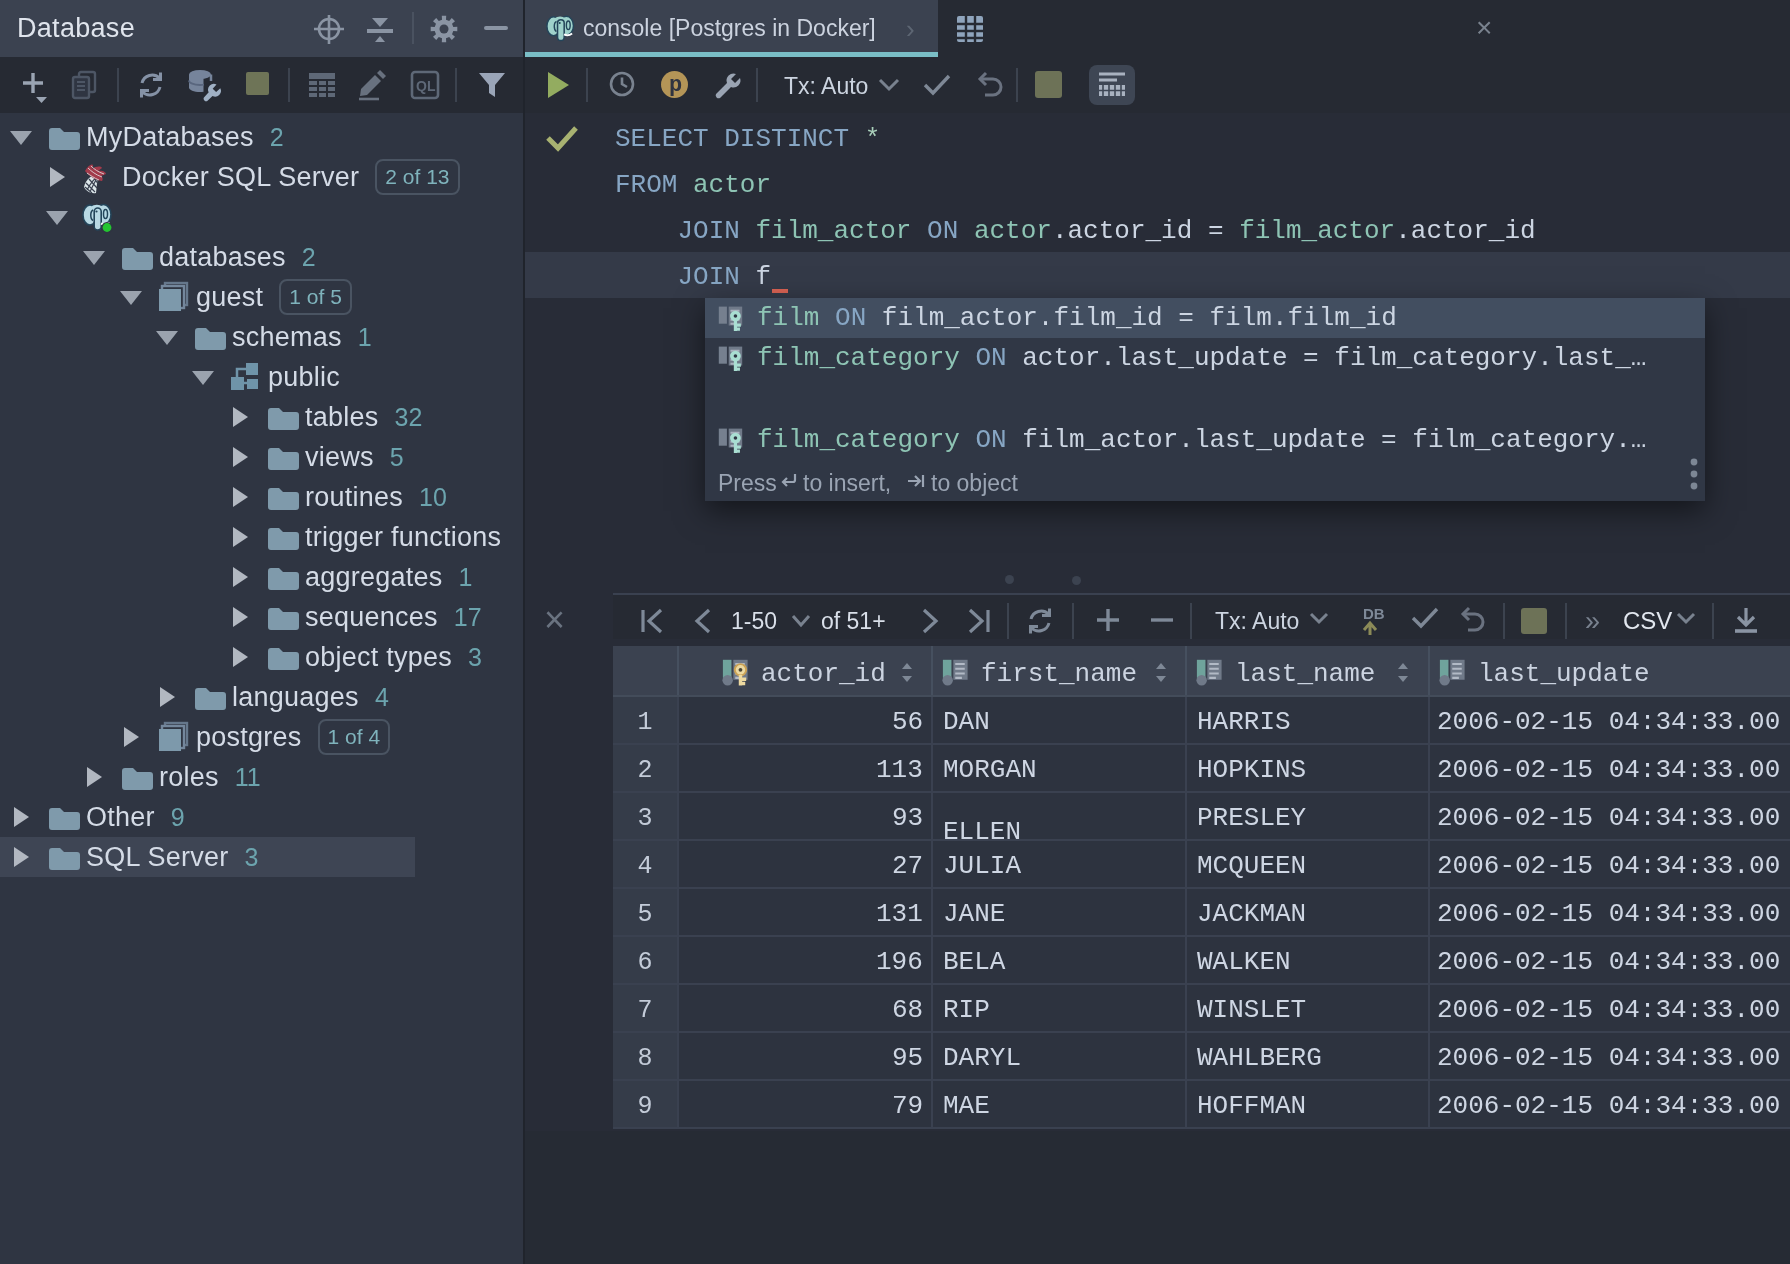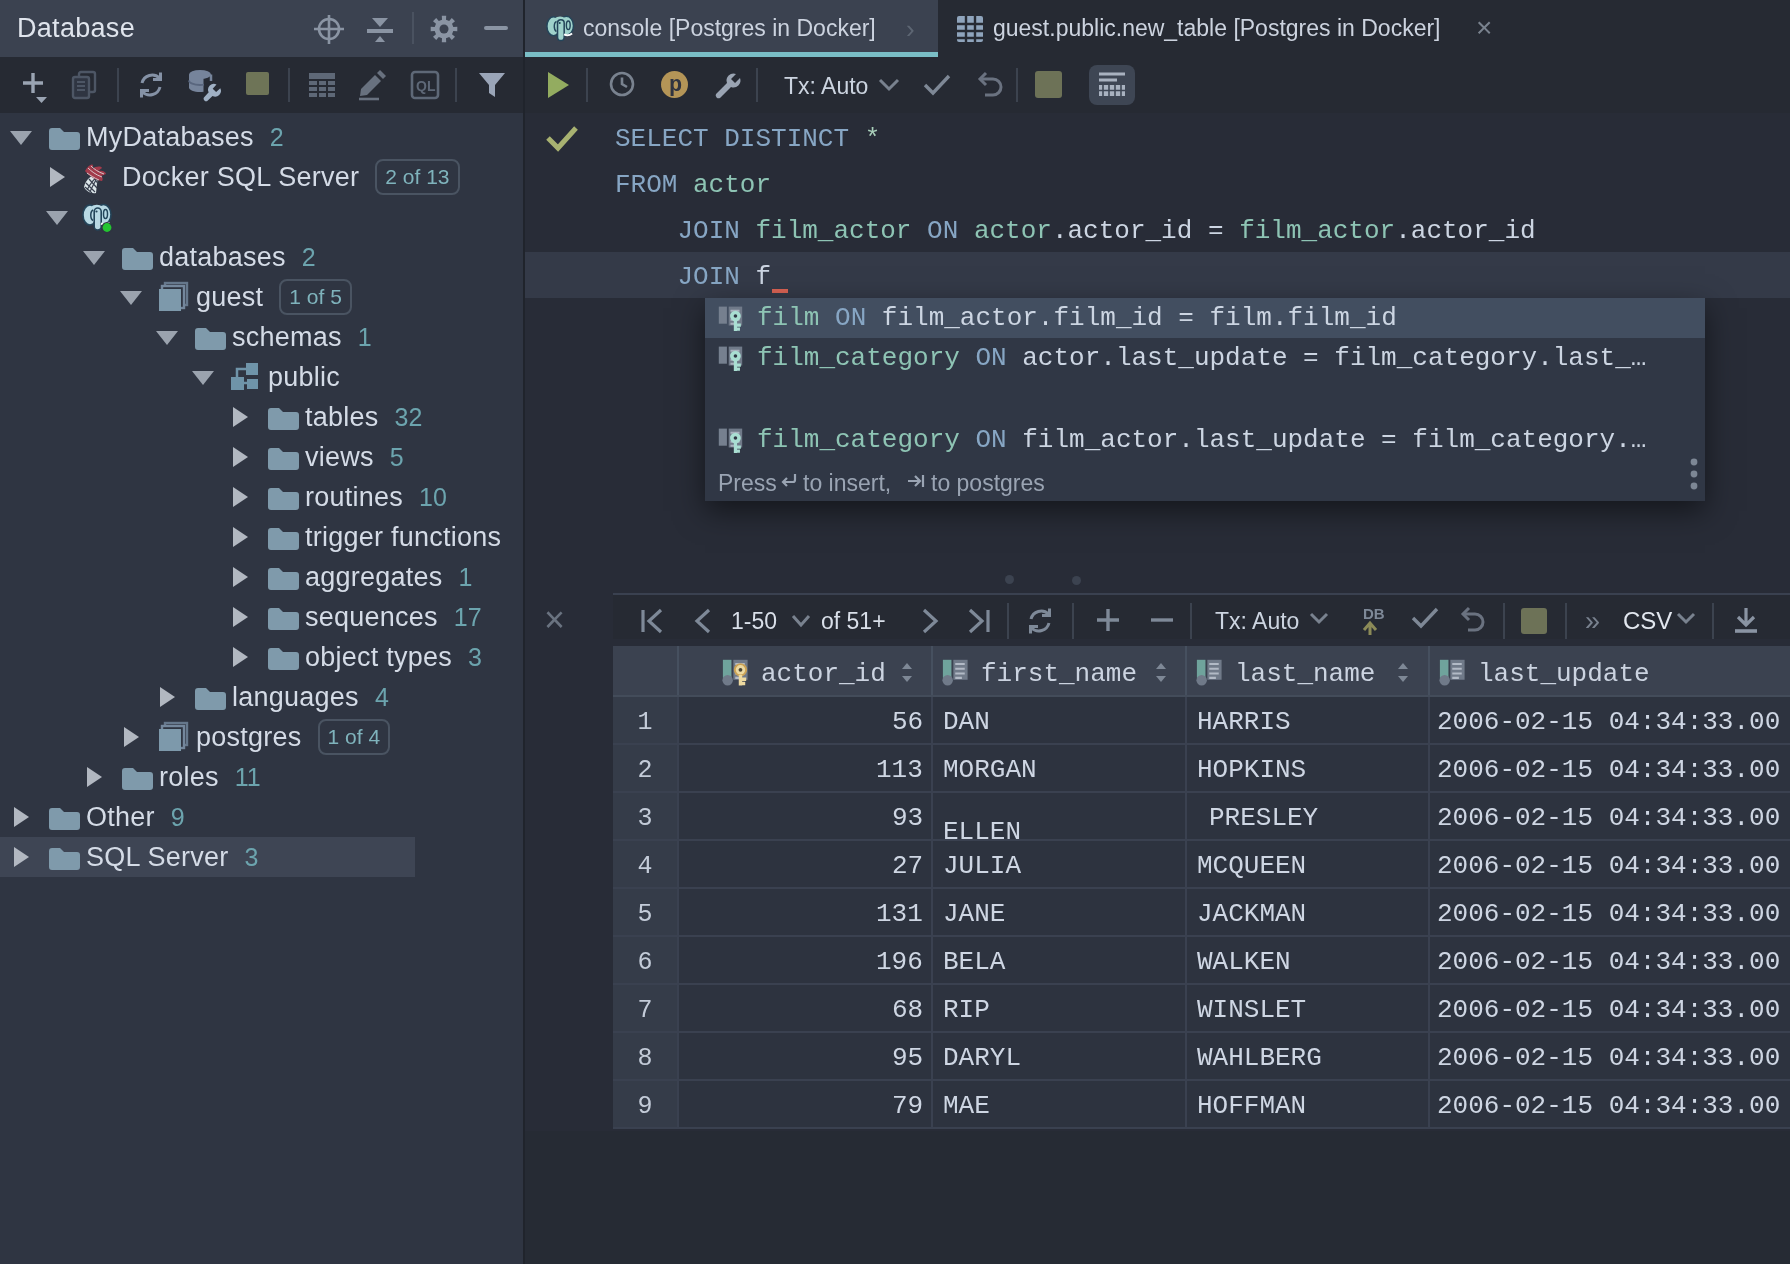--- a/index.html
+++ b/index.html
@@ -58,21 +58,20 @@
             <circle cx="15.5" cy="10.5" r="1.1" fill="#24455a"></circle>
             <path d="M20 22.5 C23 24 26 23.5 28.5 21.5" fill="none" stroke="#ffffff" stroke-width="2"></path>
           </g>
         </svg>
         <div class="abs tabtext" style="left:60px;top:15px">console [Postgres in Docker]</div>
         <div class="abs" style="left:383px;top:14px;color:#5d6673;font-size:26px">›</div>
         <svg class="abs" style="left:432px;top:14px" width="30" height="30" viewBox="0 0 30 30">
           <rect x="2" y="2" width="26" height="26" rx="2" fill="#8fa4bc"></rect>
           <path d="M2 10 h26 M2 17 h26 M2 24 h26 M11 2 v26 M20 2 v26" stroke="#262a33" stroke-width="2.4"></path>
         </svg>
-        <div class="abs tabtext" style="left:470px;top:15px">guest.public.new_table [Postgres in Docker]</div>
         <div class="abs" style="left:953px;top:12px;color:#79828e;font-size:28px">×</div>
       </div>
       <div id="edtool" class="abs">
         <svg class="abs" style="left:22px;top:13px" width="26" height="30" viewBox="0 0 26 30">
           <path d="M3 2 L24 15 L3 28 Z" fill="#93ac60"></path>
         </svg>
         <div class="abs vdiv" style="left:63px;top:11px;height:34px"></div>
         <svg class="abs" style="left:86px;top:14px" width="26" height="26" viewBox="0 0 26 26">
           <circle cx="13" cy="13" r="11" fill="none" stroke="#79828f" stroke-width="2.6"></circle>
           <path d="M13 6.5 V13 L18 16" stroke="#79828f" stroke-width="2.6" fill="none"></path>
@@ -156,21 +155,21 @@
           <div class="abs code" style="left:52px;top:5px"><span class="tbl">film_category</span><span class="kw"> ON </span><span class="pl">film_actor.last_update = film_category.…</span></div>
         </div>
         <div class="abs popfoot" style="left:13px;top:172px">Press</div>
         <svg class="abs" style="left:74px;top:173px" width="19" height="18" viewBox="0 0 19 18">
           <path d="M16 3 v6 q0 2-2 2 H4 M8 7 l-4 4 4 4" stroke="#9aa4b3" stroke-width="2.2" fill="none"></path>
         </svg>
         <div class="abs popfoot" style="left:98px;top:172px">to insert,</div>
         <svg class="abs" style="left:201px;top:174px" width="20" height="18" viewBox="0 0 20 18">
           <path d="M2 9 h12 M9 4 l5 5 -5 5 M17 3 v12" stroke="#9aa4b3" stroke-width="2.2" fill="none"></path>
         </svg>
-        <div class="abs popfoot" style="left:226px;top:172px">to postgres</div>
+        <div class="abs popfoot" style="left:226px;top:172px">to object</div>
         <svg class="abs" style="left:985px;top:160px" width="8" height="32" viewBox="0 0 8 32">
           <circle cx="4" cy="4" r="3.4" fill="#7d8795"></circle>
           <circle cx="4" cy="16" r="3.4" fill="#7d8795"></circle>
           <circle cx="4" cy="28" r="3.4" fill="#7d8795"></circle>
         </svg>
       </div>
       <div id="res" class="abs">
         <div class="abs" style="left:-69px;top:6px;color:#6a7380;font-size:36px;font-weight:300">×</div>
         <div class="abs" style="left:392px;top:-18px;width:9px;height:9px;border-radius:50%;background:#3c4350"></div>
         <div class="abs" style="left:459px;top:-17px;width:9px;height:9px;border-radius:50%;background:#3c4350"></div>
@@ -305,21 +304,21 @@
           <div class="abs celltext" style="left:584px;top:10px">HOPKINS</div>
           <div class="abs celltext" style="left:824px;top:10px">2006-02-15 04:34:33.00</div>
         </div>
         <div class="gridrow abs" style="top:200px;border-bottom:2px solid #3a4150">
           <div class="gutcell abs"><span style="font-family:'Liberation Mono',monospace;font-size:25px;line-height:52px">3</span></div>
           <div class="coldiv abs" style="left:318px"></div>
           <div class="coldiv abs" style="left:572px"></div>
           <div class="coldiv abs" style="left:815px"></div>
           <div class="abs celltext" style="left:279px;top:10px">93</div>
           <div class="abs celltext" style="left:330px;top:24px">ELLEN</div>
-          <div class="abs celltext" style="left:596px;top:10px">PRESLEY</div>
+          <div class="abs celltext" style="left:584px;top:10px">PRESLEY</div>
           <div class="abs celltext" style="left:824px;top:10px">2006-02-15 04:34:33.00</div>
         </div>
         <div class="gridrow abs" style="top:248px;border-bottom:2px solid #3a4150">
           <div class="gutcell abs"><span style="font-family:'Liberation Mono',monospace;font-size:25px;line-height:52px">4</span></div>
           <div class="coldiv abs" style="left:318px"></div>
           <div class="coldiv abs" style="left:572px"></div>
           <div class="coldiv abs" style="left:815px"></div>
           <div class="abs celltext" style="left:279px;top:10px">27</div>
           <div class="abs celltext" style="left:330px;top:10px">JULIA</div>
           <div class="abs celltext" style="left:584px;top:10px">MCQUEEN</div>

